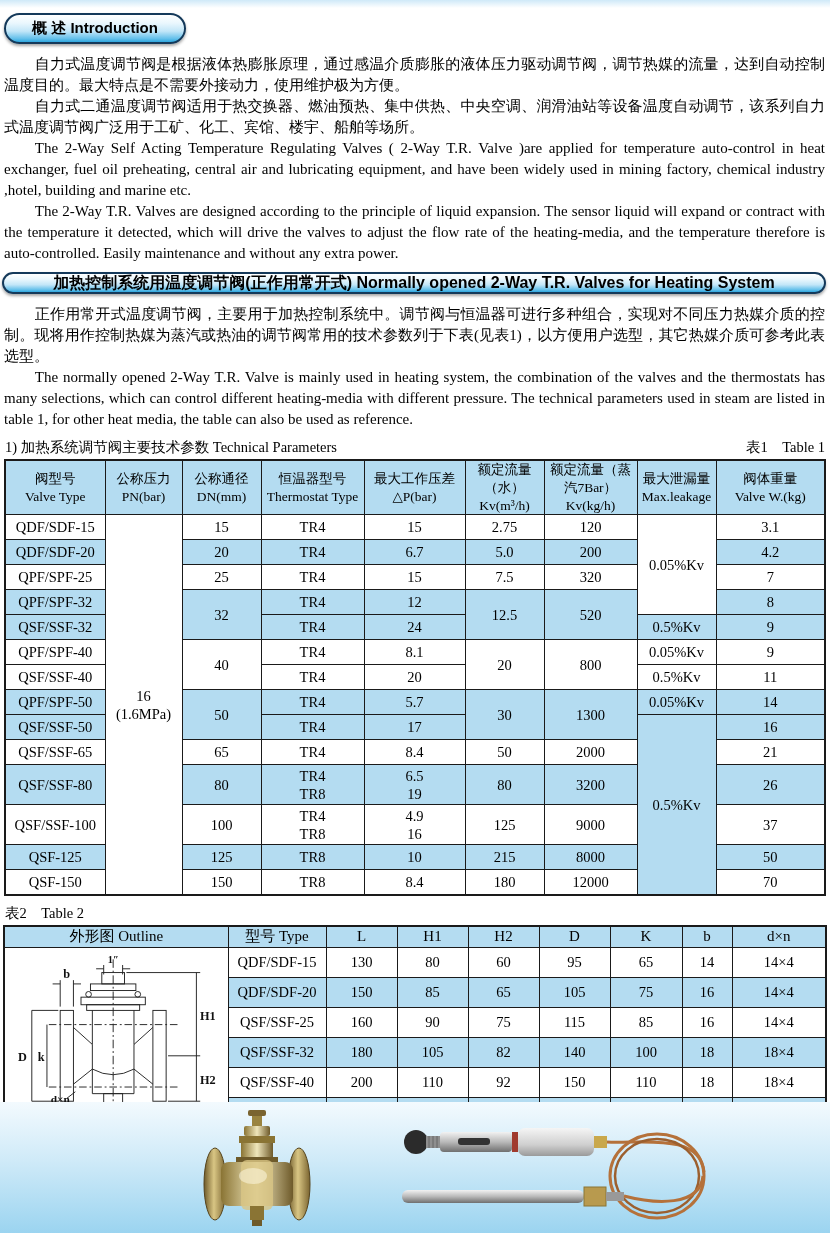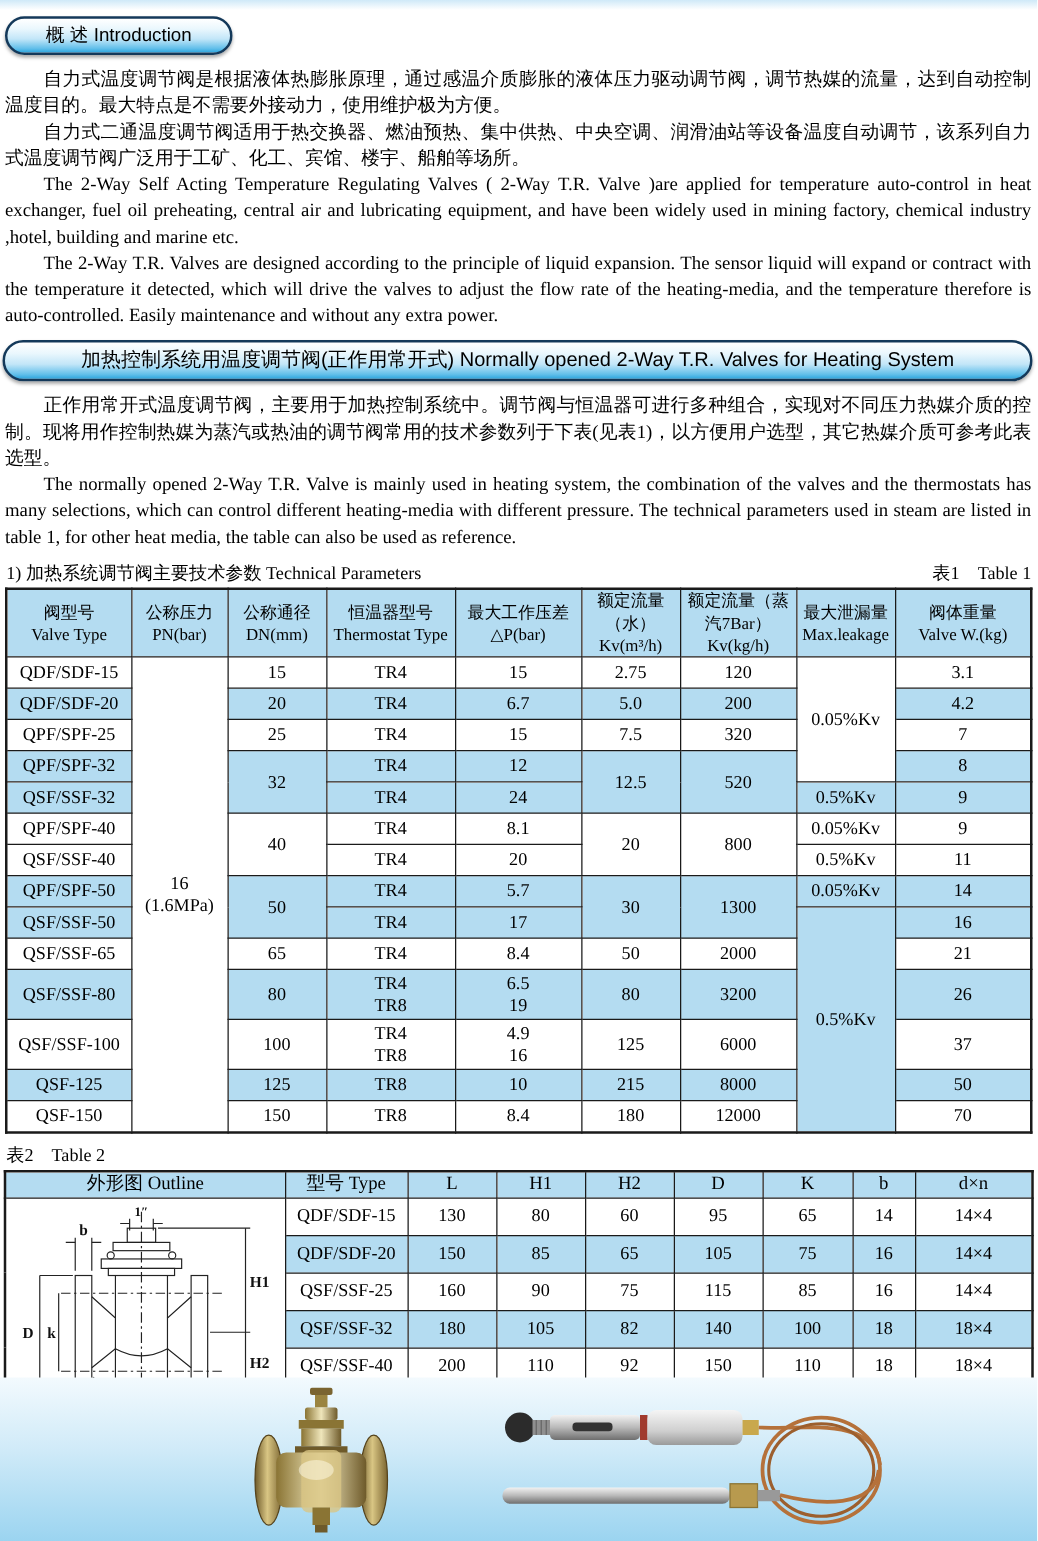--- a/index.html
+++ b/index.html
@@ -3,24 +3,24 @@
 <meta charset="utf-8">
 <style>
   html,body { margin:0; padding:0; background:#ffffff; }
   .page { position:relative; width:830px; height:1233px; background:#ffffff; overflow:hidden;
           font-family:"Liberation Serif","DejaVu Serif",serif; color:#000; }
   .topstrip { height:8px; background:linear-gradient(180deg,#cfe9f8,#ffffff); }
 
   .pill { box-sizing:border-box; border:2px solid #14395a; border-radius:17px;
           background:linear-gradient(180deg,#ffffff 0%,#eaf7fd 30%,#c2e6f8 60%,#62bfea 88%,#2ea6de 100%);
           box-shadow:0 2px 3px rgba(0,0,0,0.35);
-          font-family:"Liberation Sans","DejaVu Sans",sans-serif; font-weight:normal;
+          font-family:"Liberation Sans","DejaVu Sans",sans-serif; font-weight:bold;
           display:flex; align-items:center; justify-content:center; }
   .pill-sm { margin:5px 0 0 4px; width:182px; height:31px; font-size:15px; }
-  .pill-lg { margin:8px 2px 0 2px; width:824px; height:33px; font-size:16px; }
+  .pill-lg { margin:8px 2px 0 2px; width:824px; height:22px; font-size:16px; }
 
   .paras { margin:10px 5px 0 4px; }
   .para { font-size:15px; line-height:21px; text-align:justify; text-indent:2.05em; }
 
   .tcap { display:flex; justify-content:space-between; 
           margin:8px 5px 0 5px; font-size:14.5px; }
 
   table { border-collapse:collapse; table-layout:fixed; margin:2px auto 0 auto;
           border:2px solid #1a1a1a; }
   th,td { border:1px solid #1a1a1a; text-align:center; vertical-align:middle;
@@ -212,21 +212,21 @@
       <td>26</td>
     </tr>
     <tr class="h40">
       <td>QSF/SSF-100</td>
       <td>100</td>
       <td class="pre">TR4
 TR8</td>
       <td class="pre">4.9
 16</td>
       <td>125</td>
-      <td>6000</td>
+      <td>9000</td>
       <td>37</td>
     </tr>
     <tr class="h25 bl">
       <td>QSF-125</td>
       <td>125</td>
       <td>TR8</td>
       <td>10</td>
       <td>215</td>
       <td>8000</td>
       <td>50</td>

